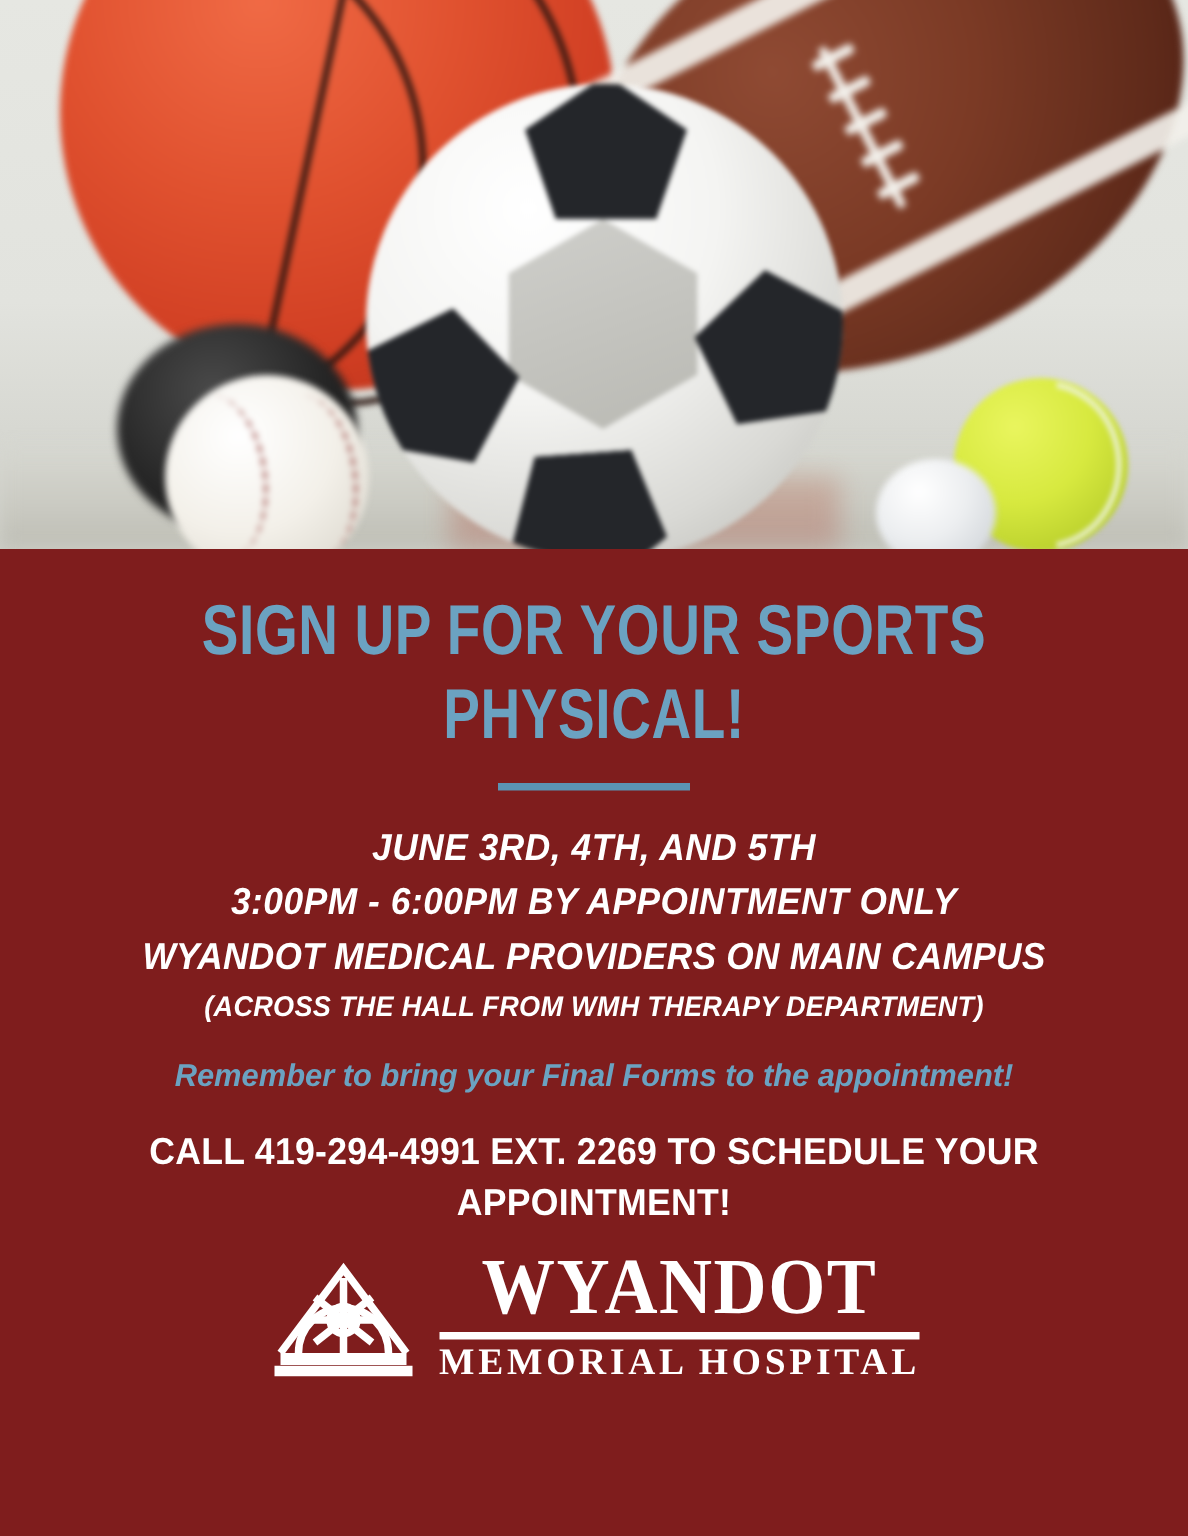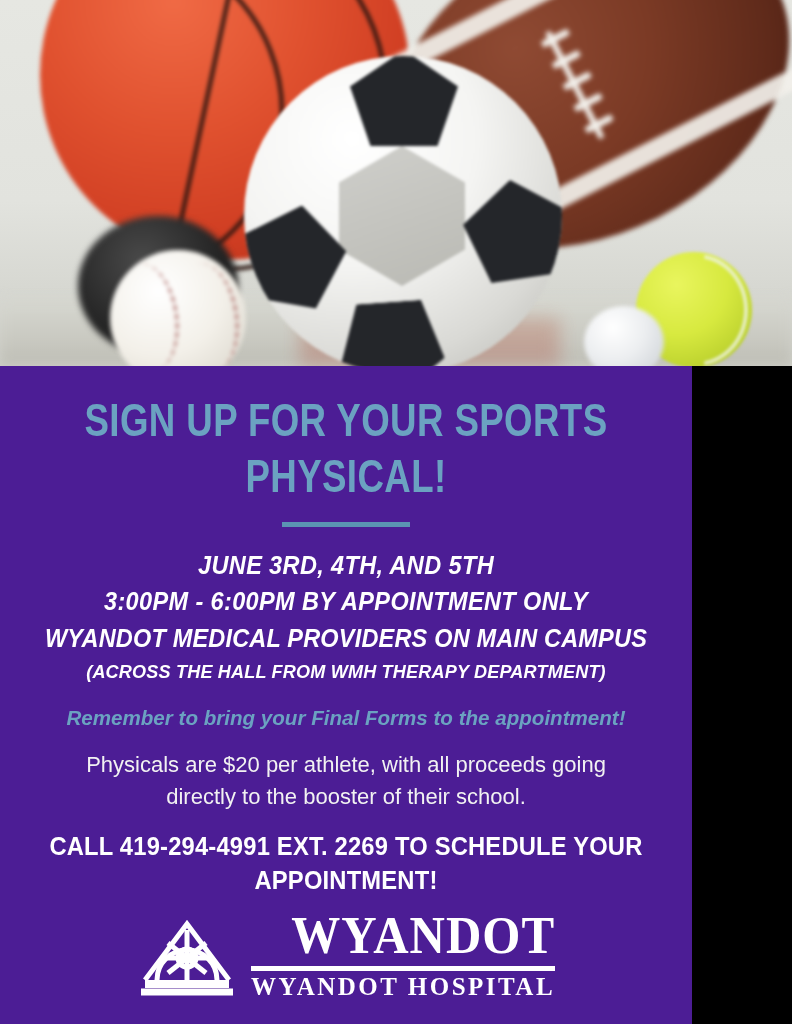--- a/index.html
+++ b/index.html
@@ -133,22 +133,22 @@
   
   .golf {
     position:absolute; left:584px; top:306px; width:80px; height:72px;
     border-radius:50%;
     background:radial-gradient(circle at 36% 30%,#ffffff 0%,#eceef0 45%,#c8cdd2 100%);
     filter:blur(2px);
   }
 
   
   .panel {
-    position:absolute; left:0; top:366px; width:692px; height:658px;
-    background:#4c1d95; text-align:center;
+    position:absolute; left:0; top:366px; width:792px; height:658px;
+    background:#7f1d1d; text-align:center;
   }
 
   .headline {
     color:#6ba2c1;
     font-family:"Liberation Sans", sans-serif;
     font-weight:bold;
     font-size:47px;
     line-height:56px;
     letter-spacing:0.5px;
     transform:scaleX(.78);
@@ -197,21 +197,21 @@
     margin-top:16px; letter-spacing:.2px;
     transform:scaleX(.95); transform-origin:center;
   }
 
   
   .logo {
     margin-top:16px; display:flex; align-items:center;
     justify-content:center; gap:14px;
   }
   .logo-mark { width:100px; height:86px; flex:none; }
-  .logo-words { text-align:right; }
+  .logo-words { text-align:center; }
   .logo-top {
     color:#fff; font-family:"Liberation Serif", serif; font-weight:bold;
     font-size:49px; line-height:50px; letter-spacing:1px;
     transform:scaleY(1.08); transform-origin:left bottom;
   }
   .logo-bar { height:5px; background:#fff; margin:3px 0 2px; }
   .logo-bottom {
     color:#fff; font-family:"Liberation Serif", serif; font-weight:bold;
     font-size:25px; line-height:28px; letter-spacing:2.5px;
   }
@@ -271,21 +271,20 @@
 
   <div class="block">
     <div class="l-date">JUNE 3RD, 4TH, AND 5TH</div>
     <div class="l-time">3:00PM - 6:00PM BY APPOINTMENT ONLY</div>
     <div class="l-place">WYANDOT MEDICAL PROVIDERS ON MAIN CAMPUS</div>
     <div class="l-sub">(ACROSS THE HALL FROM WMH THERAPY DEPARTMENT)</div>
   </div>
 
   <div class="l-remember">Remember to bring your Final Forms to the appointment!</div>
 
-  <div class="l-price">Physicals are $20 per athlete, with all proceeds going directly to the booster of their school.</div>
 
   <div class="l-call">CALL 419-294-4991 EXT. 2269 TO SCHEDULE YOUR APPOINTMENT!</div>
 
   <div class="logo">
     <div class="logo-mark">
       <svg viewBox="0 0 100 86" width="100" height="86" aria-hidden="true">
         <g fill="none" stroke="#ffffff" stroke-width="5">
           <path d="M8 66 L50 10 L92 66"></path>
           <path d="M8 66 L8 74 L92 74 L92 66 Z" fill="#ffffff" stroke="none"></path>
           <path d="M4 78 L96 78" stroke-width="7"></path>
@@ -294,17 +293,17 @@
           <path d="M26 44 L74 44"></path>
           <path d="M31 29 L69 59"></path>
           <path d="M69 29 L31 59"></path>
           <circle cx="50" cy="44" r="9"></circle>
         </g>
       </svg>
     </div>
     <div class="logo-words">
       <div class="logo-top">WYANDOT</div>
       <div class="logo-bar"></div>
-      <div class="logo-bottom">WYANDOT HOSPITAL</div>
+      <div class="logo-bottom">MEMORIAL HOSPITAL</div>
     </div>
   </div>
 
 </div>
 
 </body></html>

